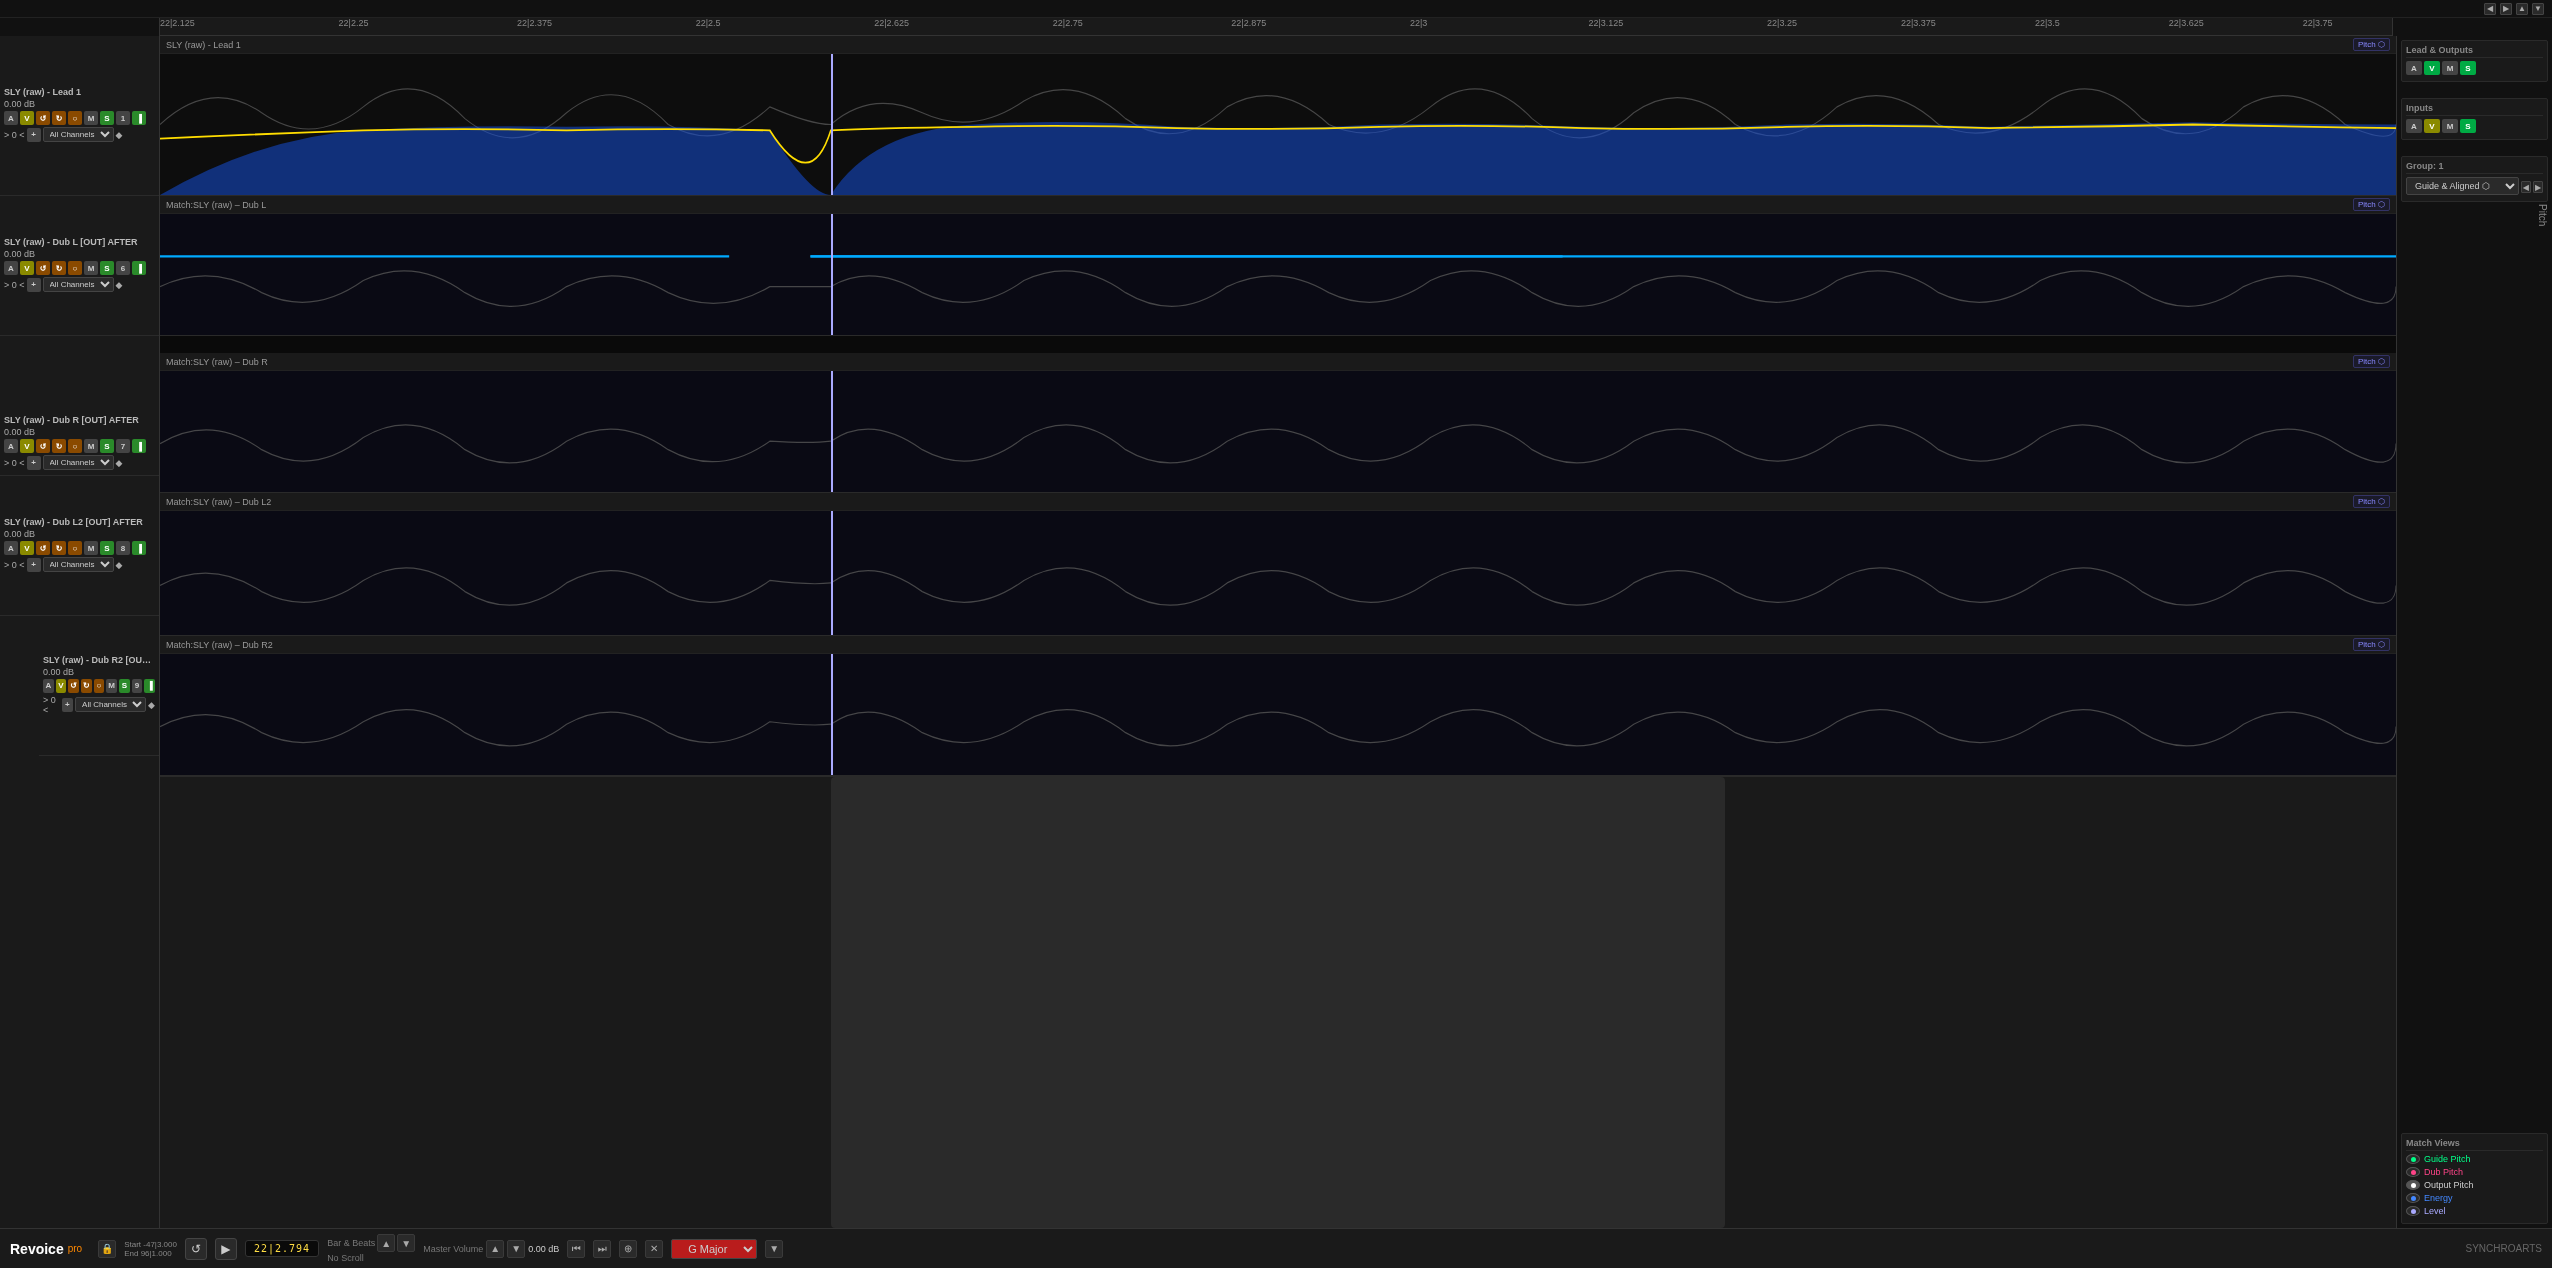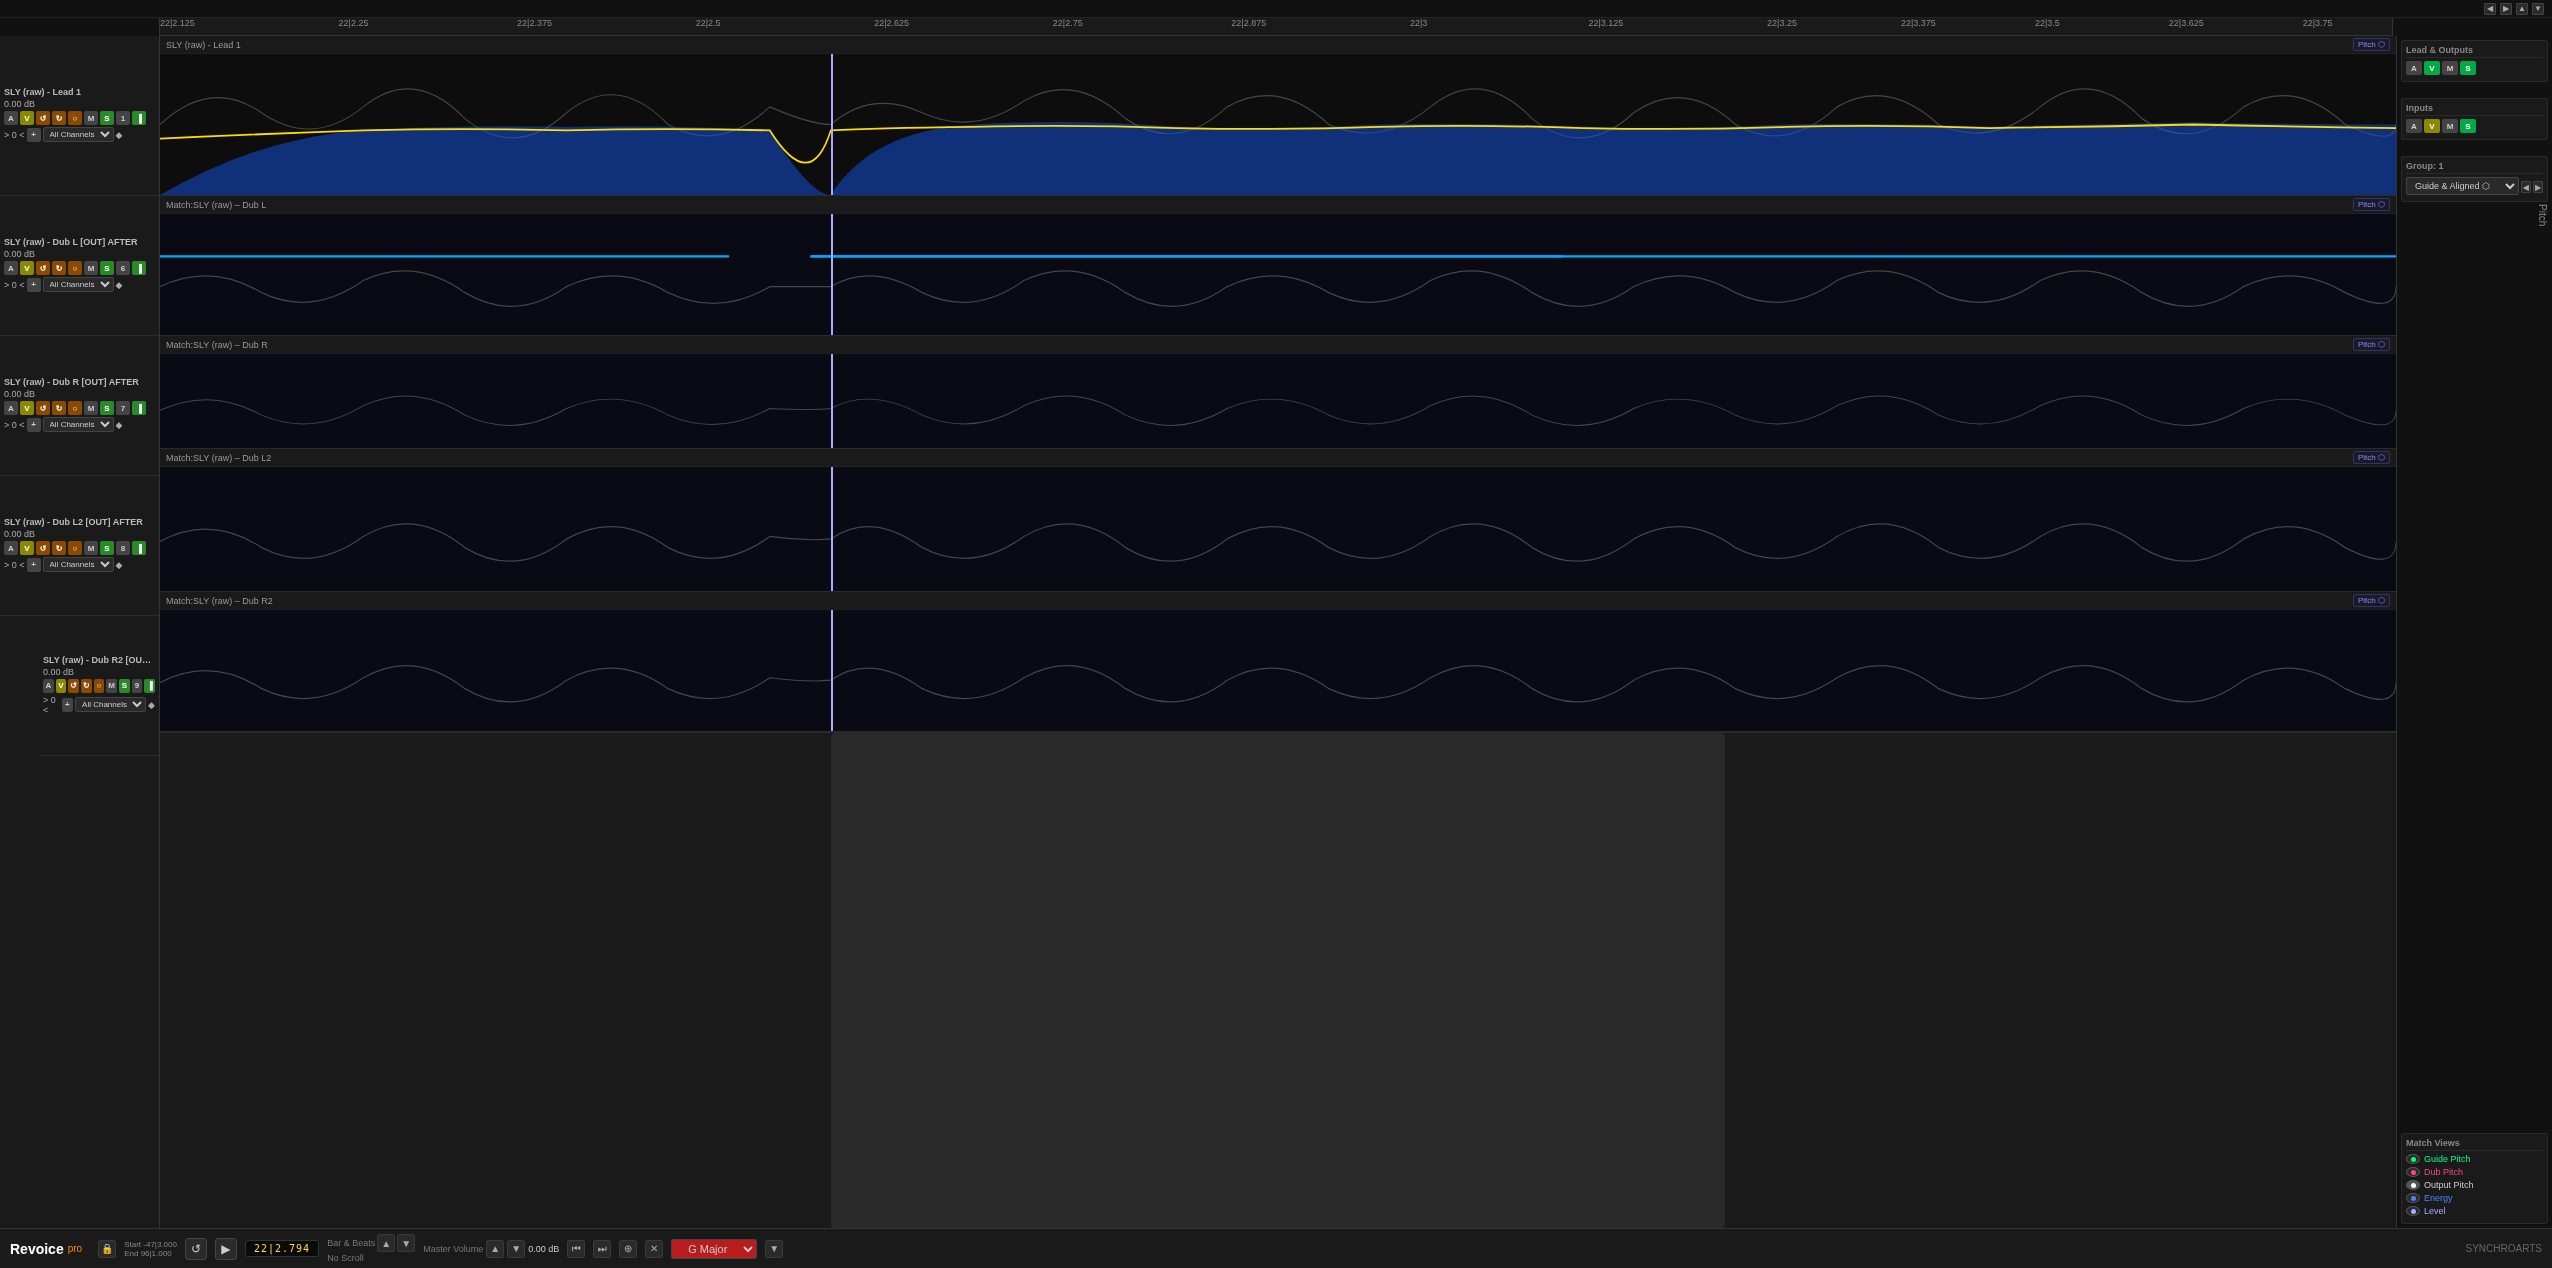--- a/index.html
+++ b/index.html
@@ -41,21 +41,21 @@
     .track-control-block {
       border-bottom: 1px solid #2a2a2a;
       padding: 3px 4px;
       display: flex;
       flex-direction: column;
       justify-content: center;
     }
 
     .track-control-block.lead { height: 160px; }
     .track-control-block.dub { height: 140px; }
-    .track-control-block.dubr { height: 140px; }
+    .track-control-block.dubr { height: 140px; justify-content: flex-end; }
     .track-control-block.dubl2 { height: 140px; }
     .track-control-block.dubr2 { height: 140px; margin-left: 39px; }
 
     .track-name {
       color: #bbb;
       font-size: 9px;
       font-weight: bold;
       white-space: nowrap;
       overflow: hidden;
       text-overflow: ellipsis;
@@ -579,21 +579,21 @@
           <line x1="0" y1="35" x2="560" y2="35" stroke="#00aaff" stroke-width="2"></line>
           <line x1="640" y1="35" x2="1380" y2="35" stroke="#00aaff" stroke-width="2"></line>
           <line x1="640" y1="35" x2="2200" y2="35" stroke="#00aaff" stroke-width="2"></line>
 
           <path class="wf-gray" d="M0,60 Q50,40 100,65 Q150,85 200,55 Q250,35 300,65 Q350,90 400,60 Q450,40 500,65 Q550,85 600,60 Q640,60 660,60 Q700,40 750,65 Q800,85 850,55 Q900,35 950,65 Q1000,90 1050,60 Q1100,40 1150,65 Q1200,85 1250,55 Q1300,35 1350,65 Q1400,90 1450,60 Q1500,40 1550,65 Q1600,85 1650,55 Q1700,35 1750,65 Q1800,85 1850,55 Q1900,35 1950,65 Q2000,90 2050,60 Q2100,40 2150,65 Q2200,85 2200,60"></path>
         </svg>
         <div class="playhead" style="left:30%;background:#aaaaff;"></div>
       </div>
     </div>
 
-    <div class="track-waveform-block dub" style="height:113px;">
+    <div class="track-waveform-block dub" style="height:140px;margin-top:17px;">
       <div class="track-label-bar">
         <span>Match:SLY (raw) – Dub R</span>
         <button class="pitch-btn">Pitch ⬡</button>
       </div>
       <div class="waveform-canvas" style="background:#0a0a14;">
         <svg class="waveform-svg" viewBox="0 0 2200 100" preserveAspectRatio="none">
           <path class="wf-gray" d="M0,60 Q50,35 100,65 Q150,88 200,55 Q250,30 300,65 Q350,90 400,58 Q450,35 500,65 Q550,88 600,58 Q640,60 660,58 Q700,35 750,65 Q800,88 850,55 Q900,30 950,65 Q1000,90 1050,58 Q1100,35 1150,65 Q1200,88 1250,55 Q1300,30 1350,65 Q1400,90 1450,58 Q1500,35 1550,65 Q1600,88 1650,55 Q1700,30 1750,65 Q1800,88 1850,55 Q1900,30 1950,65 Q2000,90 2050,58 Q2100,35 2150,65 Q2200,88 2200,60"></path>
         </svg>
         <div class="playhead" style="left:30%;background:#aaaaff;"></div>
       </div>

